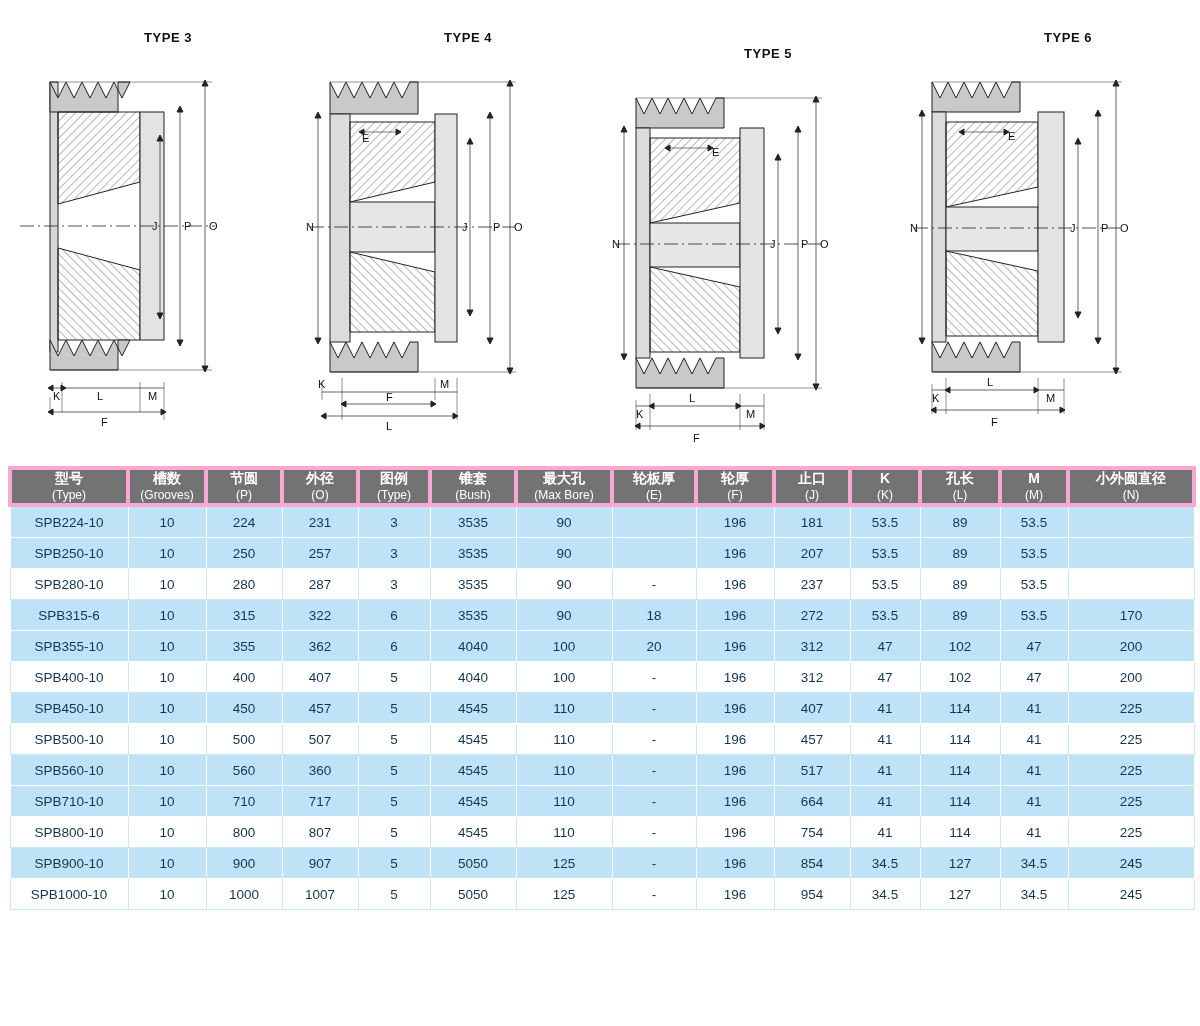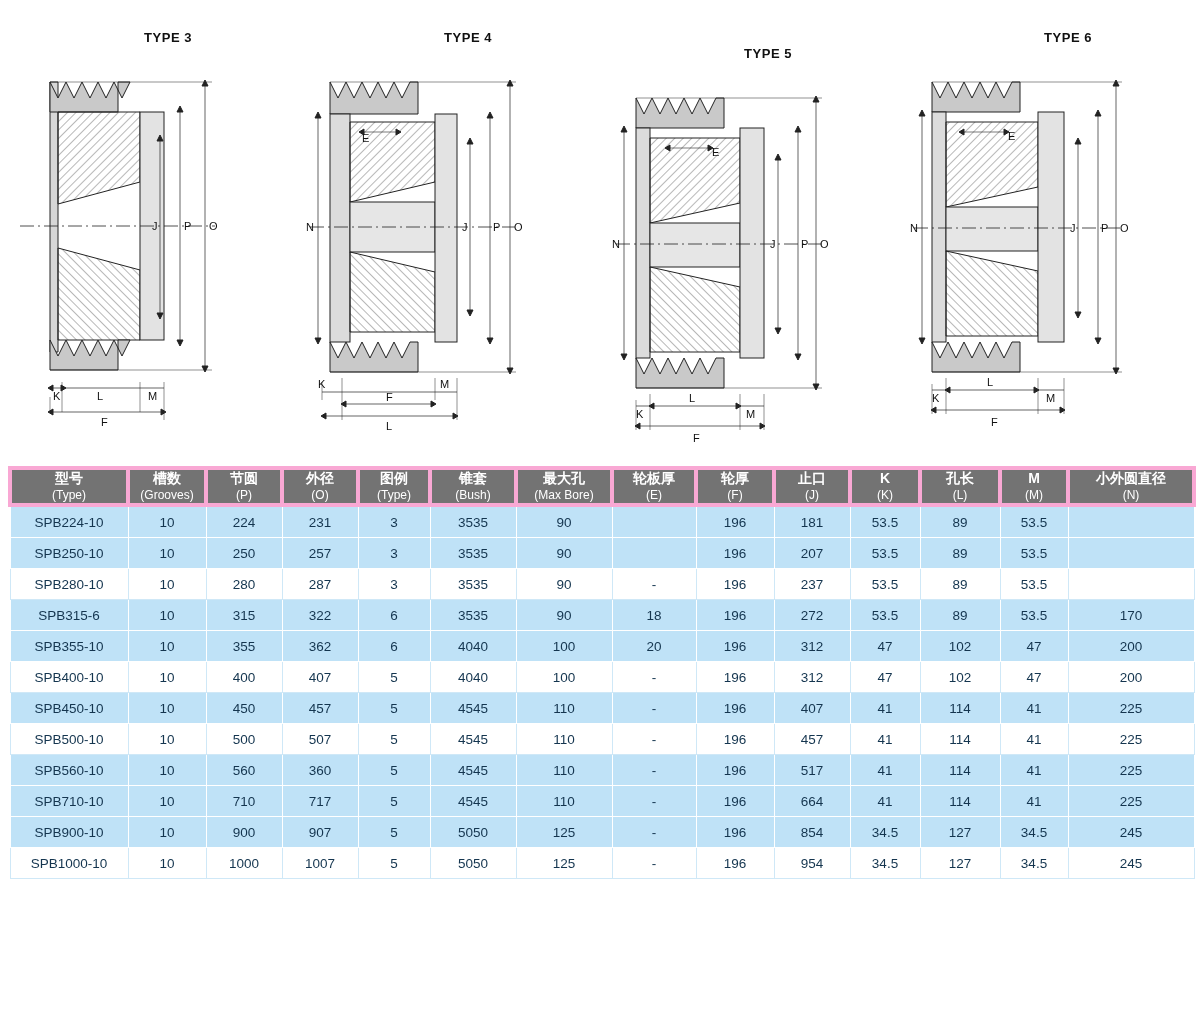--- a/index.html
+++ b/index.html
@@ -531,20 +531,36 @@
             <td>4545</td>
             <td>110</td>
             <td>-</td>
             <td>196</td>
             <td>664</td>
             <td>41</td>
             <td>114</td>
             <td>41</td>
             <td>225</td>
           </tr>
+          <tr class="even">
+            <td>SPB800-10</td>
+            <td>10</td>
+            <td>800</td>
+            <td>807</td>
+            <td>5</td>
+            <td>4545</td>
+            <td>110</td>
+            <td>-</td>
+            <td>196</td>
+            <td>754</td>
+            <td>41</td>
+            <td>114</td>
+            <td>41</td>
+            <td>225</td>
+          </tr>
           <tr class="odd">
             <td>SPB900-10</td>
             <td>10</td>
             <td>900</td>
             <td>907</td>
             <td>5</td>
             <td>5050</td>
             <td>125</td>
             <td>-</td>
             <td>196</td>

